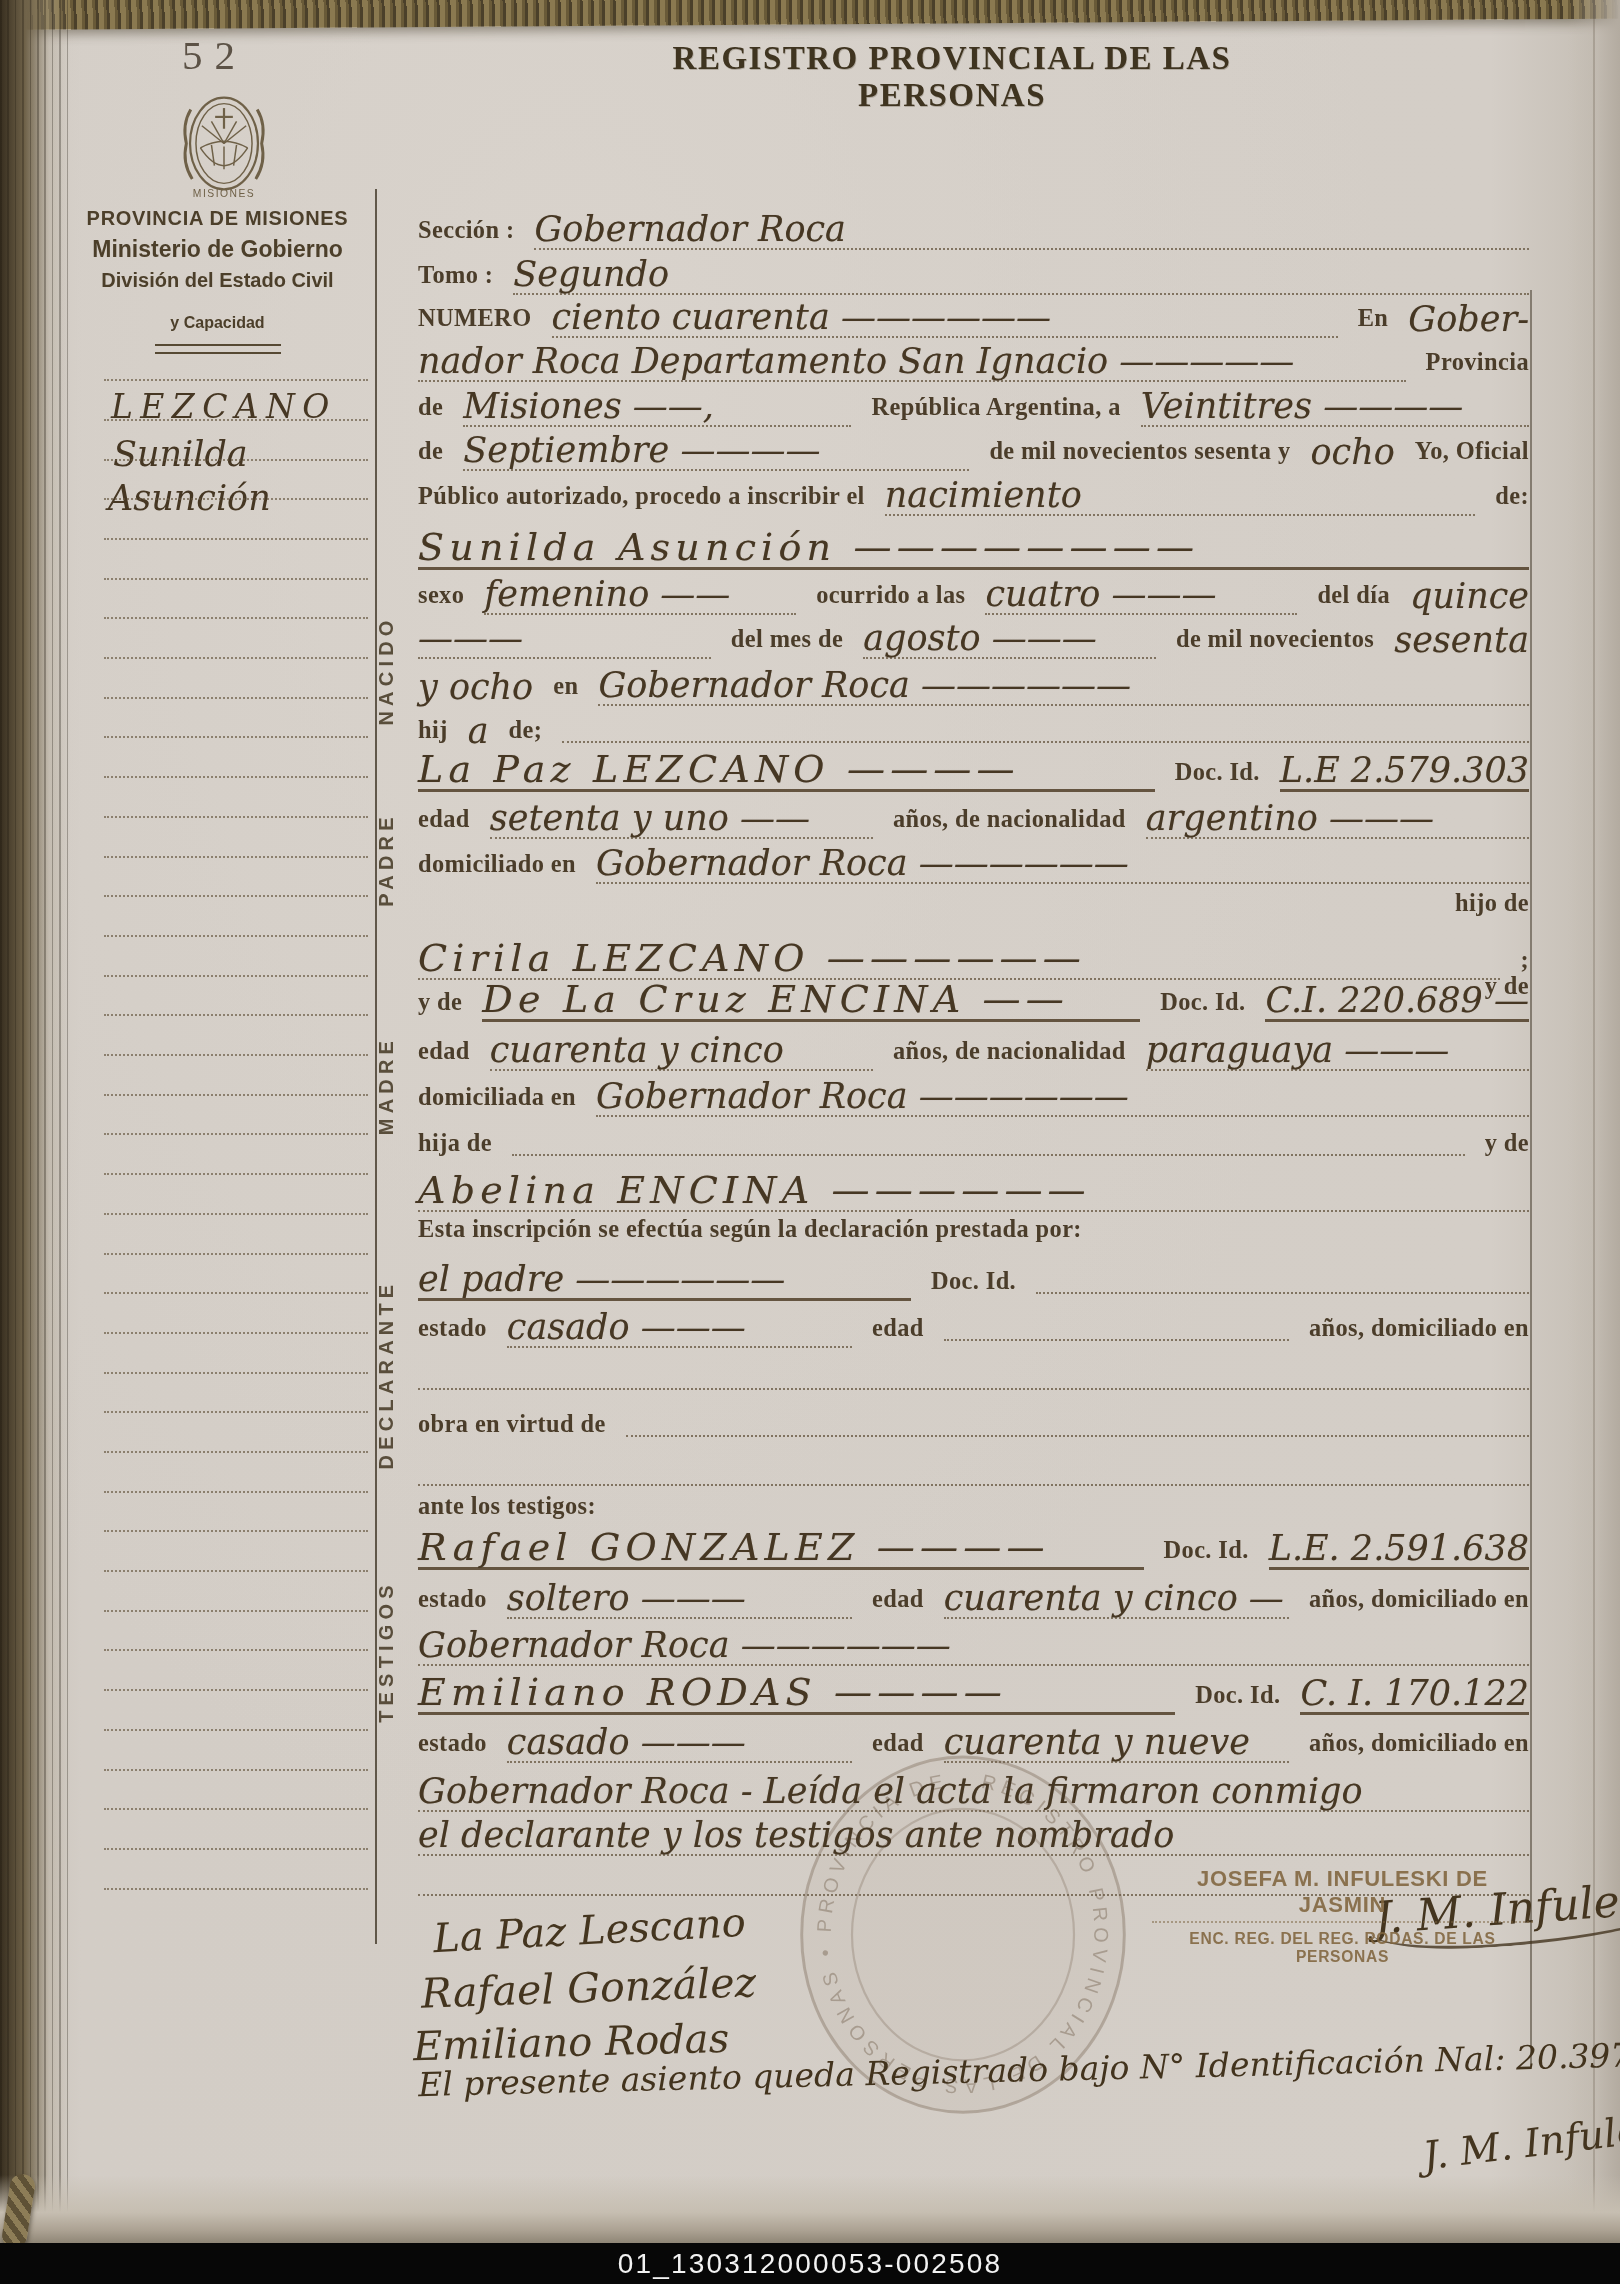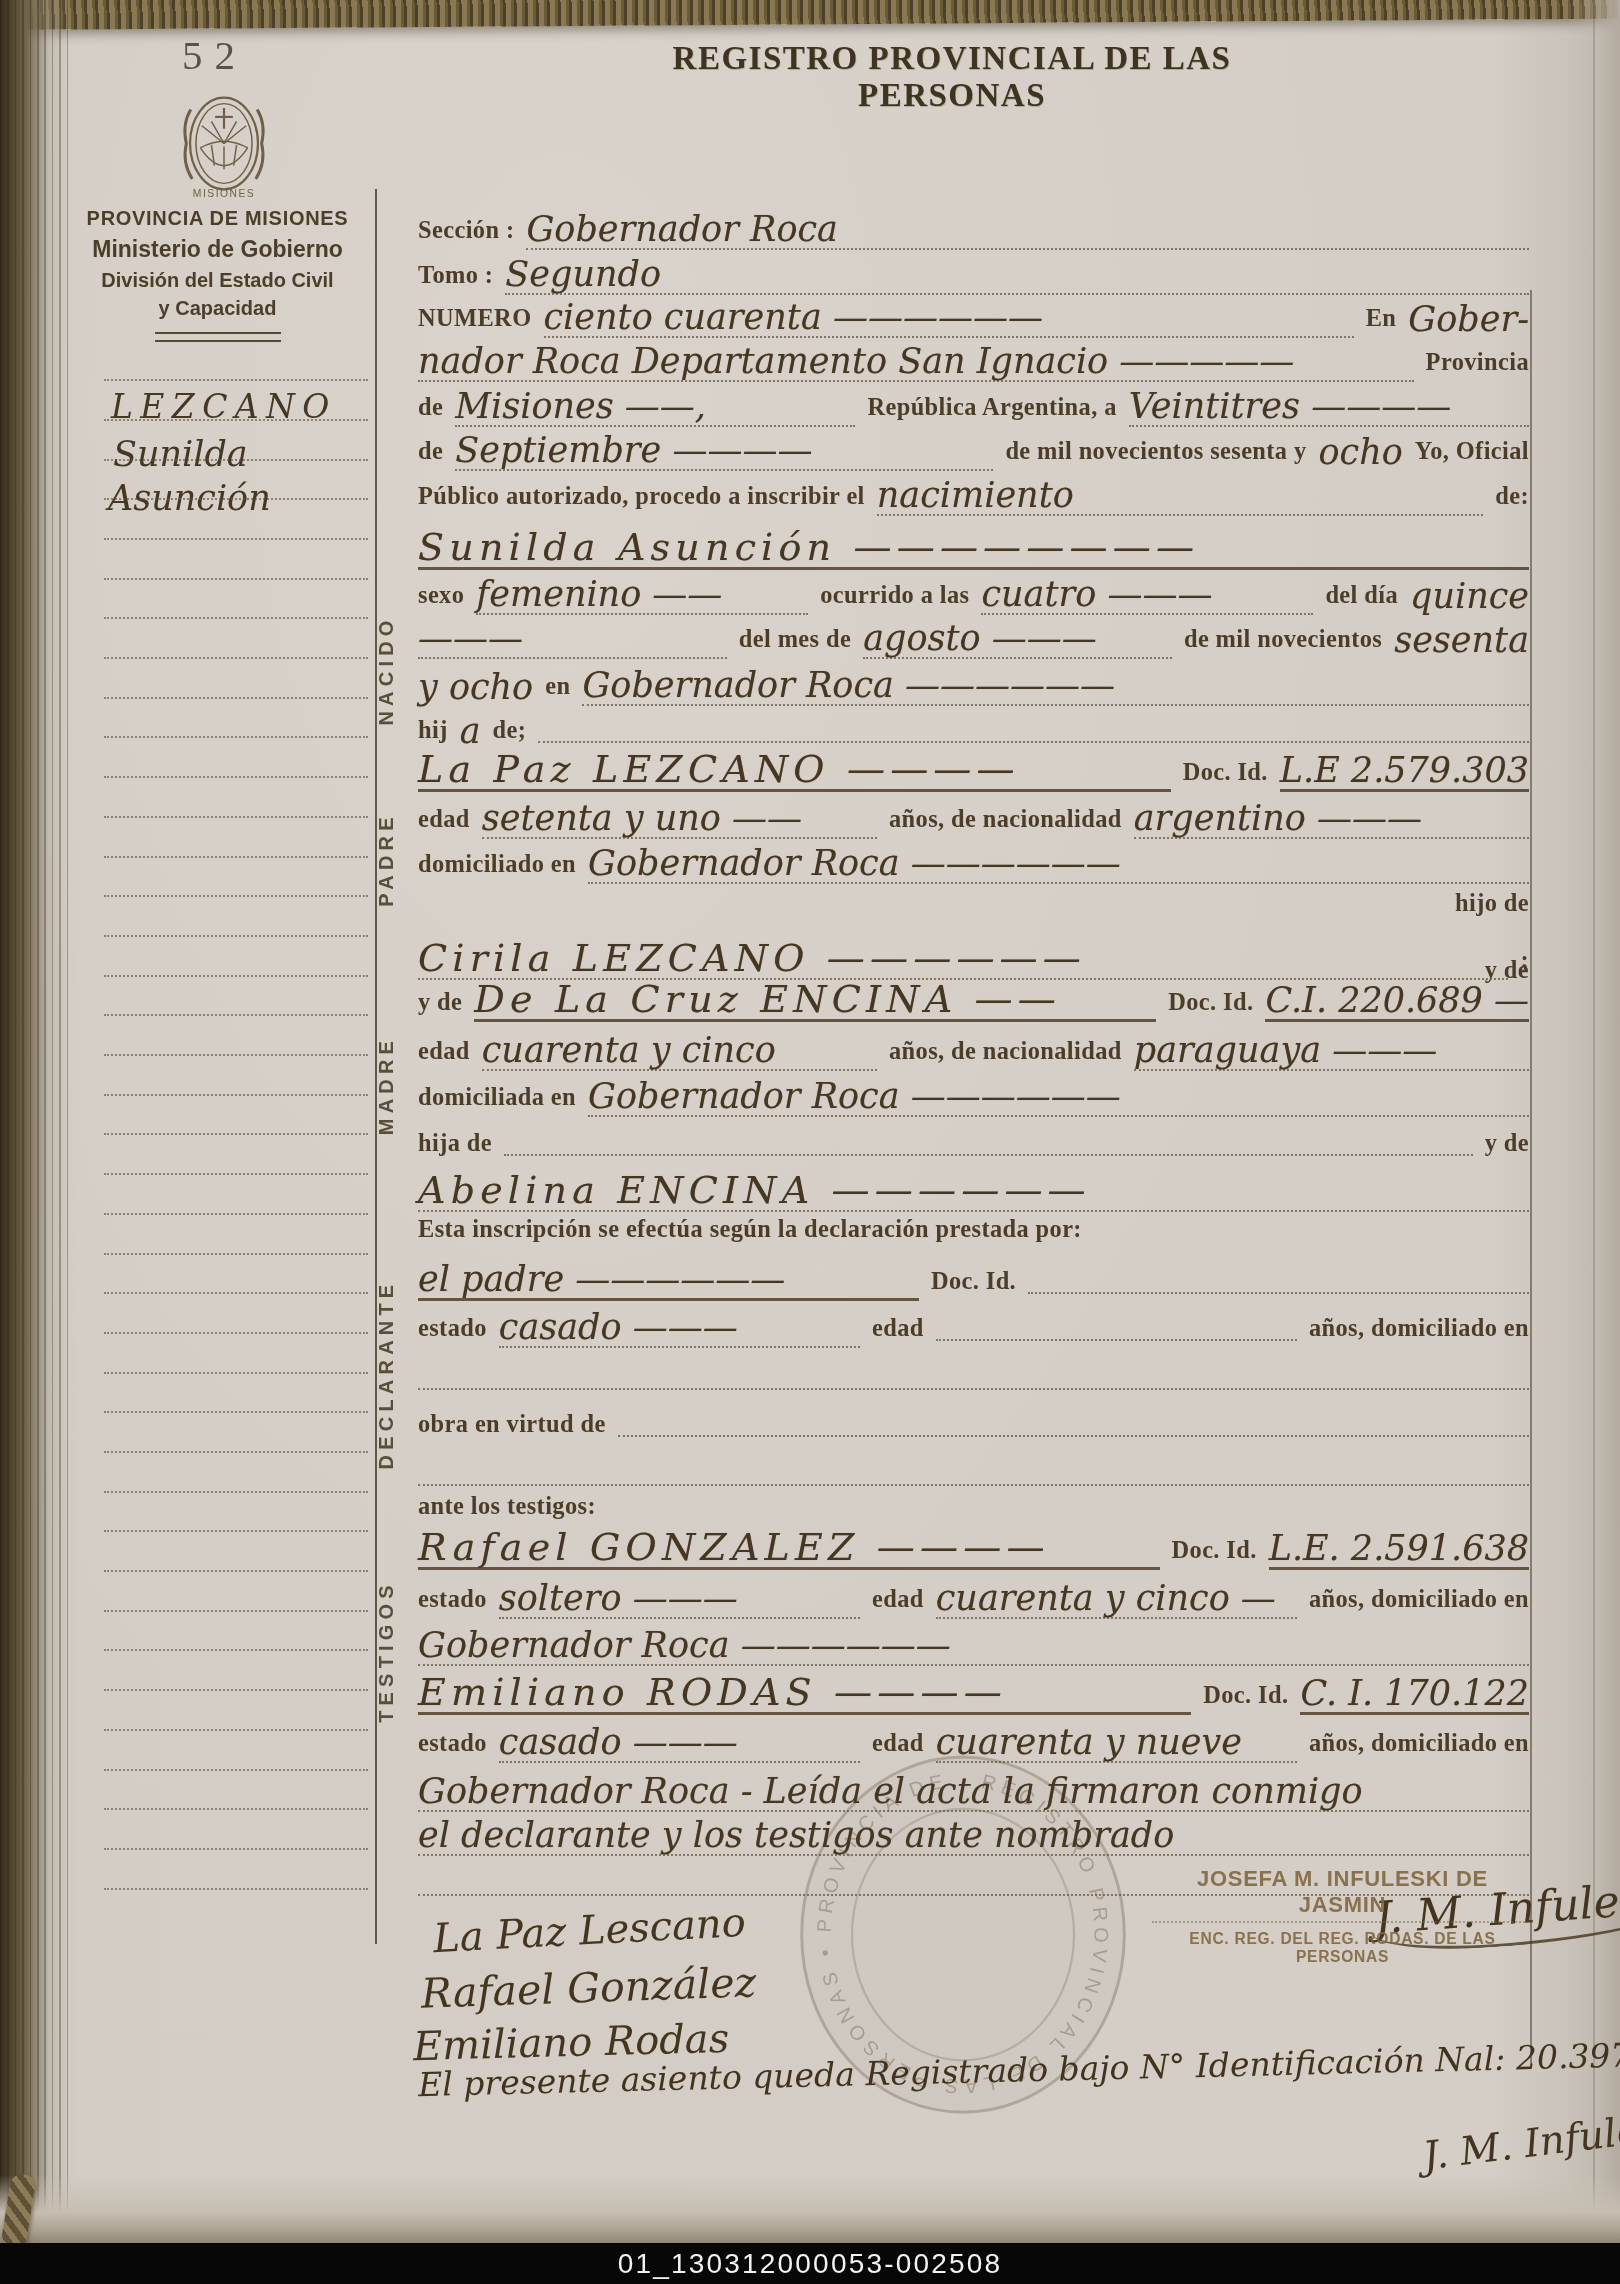--- a/index.html
+++ b/index.html
@@ -35,35 +35,35 @@
   .crest{position:absolute;left:176px;top:80px;}
   .doc-title{position:absolute;left:578px;top:40px;width:748px;text-align:center;
     font-weight:700;font-size:33px;letter-spacing:1.5px;color:#3f3420;
     text-shadow:0.7px 0.7px 0 rgba(63,52,32,.25);}
   
   .sidebar{position:absolute;left:64px;top:207px;width:307px;text-align:center;color:#4c3f2a;
     font-family:"Liberation Sans",sans-serif;}
   .sb1{font-size:20px;font-weight:600;letter-spacing:0.7px;}
   .sb2{font-size:23px;font-weight:800;margin-top:6px;}
   .sb3{font-size:20px;font-weight:700;margin-top:6px;}
-  .sb4{font-size:20px;font-weight:700;margin-top:5px;}
+  .sb4{font-size:16px;font-weight:700;margin-top:22px;}
   .sb-rule{margin:12px auto 0;width:126px;height:6px;
     border-top:2.2px solid #564933;border-bottom:2.2px solid #564933;}
   .mline{position:absolute;left:104px;width:264px;height:0;border-bottom:2.2px dotted rgba(100,84,62,.65);}
   .margin-name{position:absolute;font-family:"DejaVu Serif",serif;font-style:italic;
     color:#463723;white-space:nowrap;}
   
   .vrule-left{position:absolute;left:375px;top:189px;width:2.2px;height:1755px;background:rgba(58,47,31,.75);}
   .vrule-right{position:absolute;left:1530px;top:290px;width:2.2px;height:1777px;background:rgba(58,47,31,.5);}
   .vlabel{position:absolute;left:360px;width:53px;display:flex;align-items:center;justify-content:center;}
   .vlabel span{transform:rotate(-90deg);white-space:nowrap;font-family:"Liberation Sans",sans-serif;
     font-weight:700;font-size:20px;letter-spacing:5.2px;color:#4c402c;opacity:.9;}
   
   .row{position:absolute;left:418px;width:1111px;height:43px;display:flex;align-items:flex-end;
-    gap:12px;white-space:nowrap;z-index:3;}
+    gap:20px;white-space:nowrap;z-index:3;}
   .seg-p{font-family:"Liberation Serif",serif;font-weight:700;font-size:24.4px;color:#4b3d2a;
     padding-bottom:6px;letter-spacing:0.4px;flex:0 0 auto;}
   .seg-h{font-family:"DejaVu Serif",serif;font-style:italic;font-size:35px;line-height:.95;
     color:#463723;padding-bottom:2.2px;text-shadow:0 0 0.7px rgba(60,45,25,.35);flex:0 0 auto;}
   .seg-hc{font-size:38px;letter-spacing:5.2px;}
   .grow{flex:1 1 0;min-width:0;border-bottom:2.2px dotted rgba(100,84,62,.75);}
   .scored{border-bottom:3px solid rgba(80,62,40,.85);}
   .fill{flex:1 1 0;height:0;border-bottom:2.2px dotted rgba(100,84,62,.75);margin-bottom:6.7px;}
   
   .seal{position:absolute;left:778px;top:1733px;width:370px;height:404px;z-index:1;opacity:.85;}

